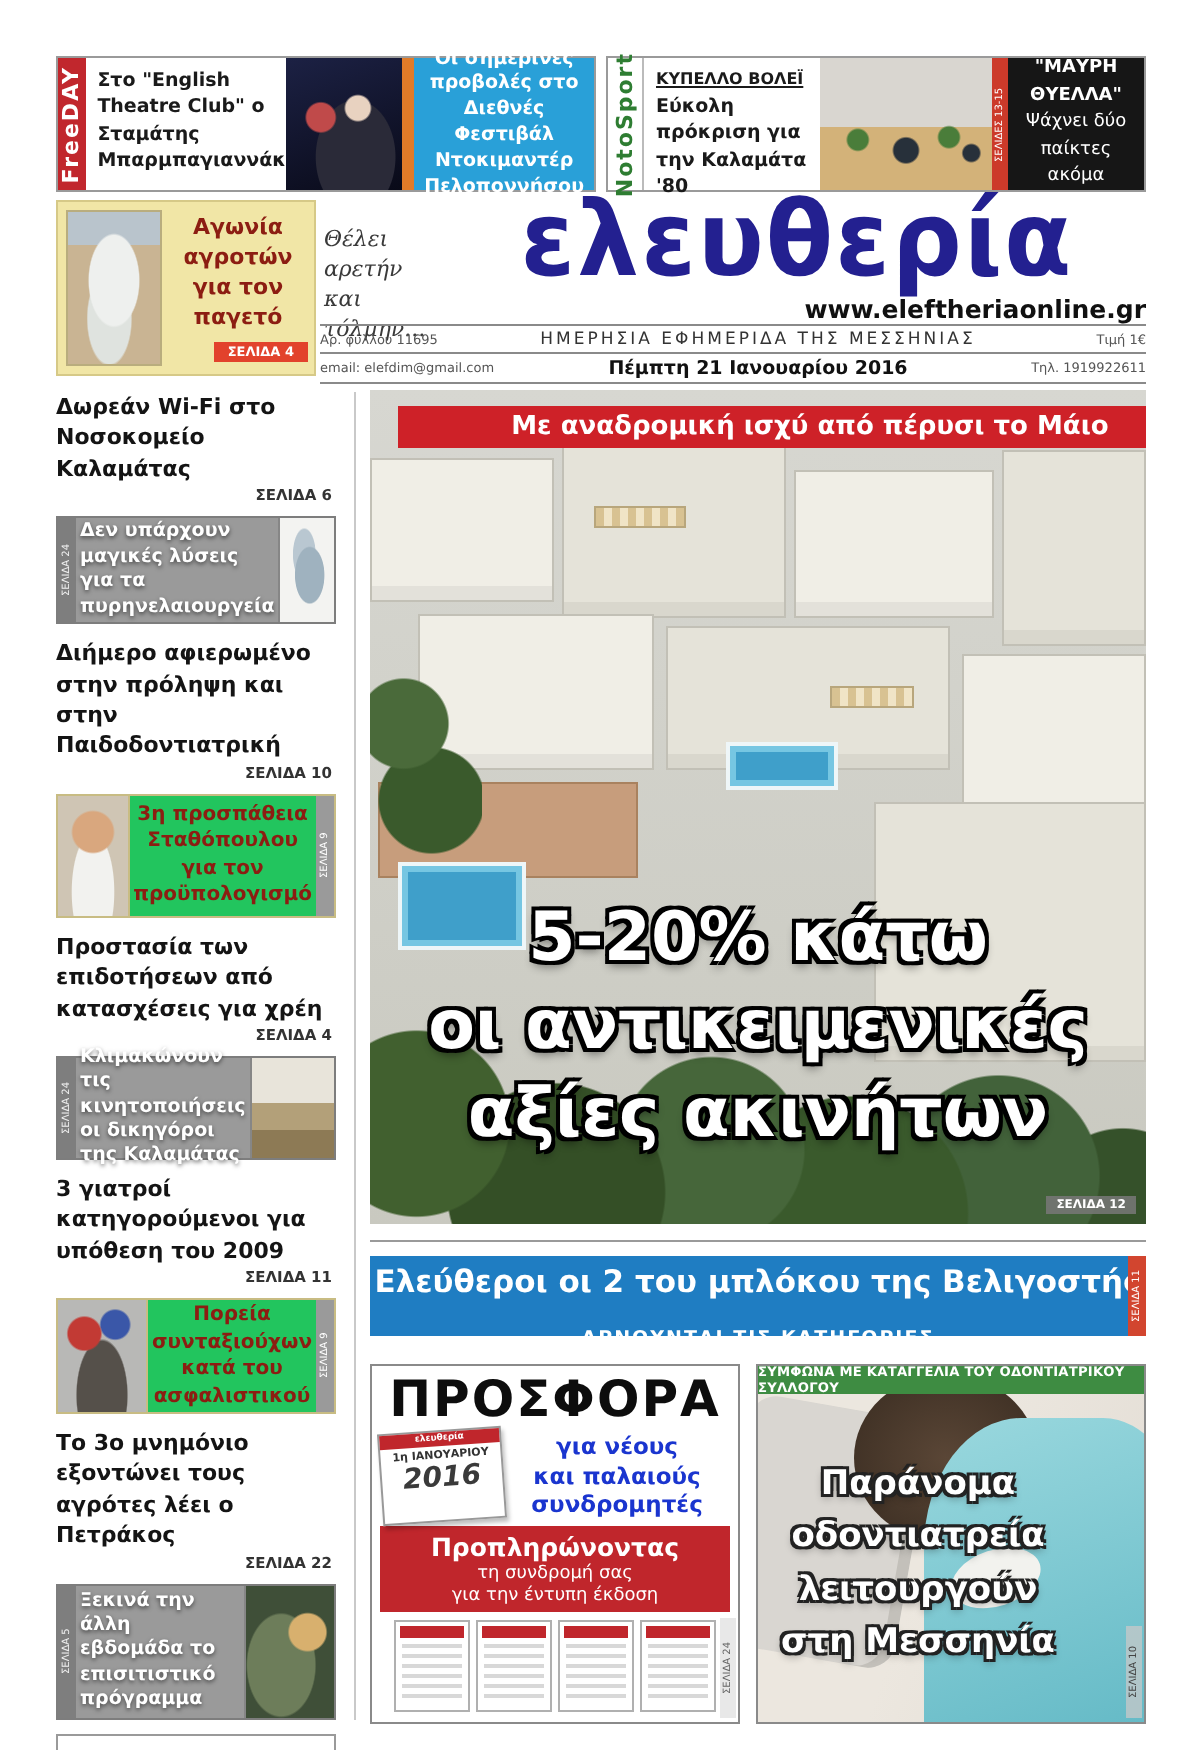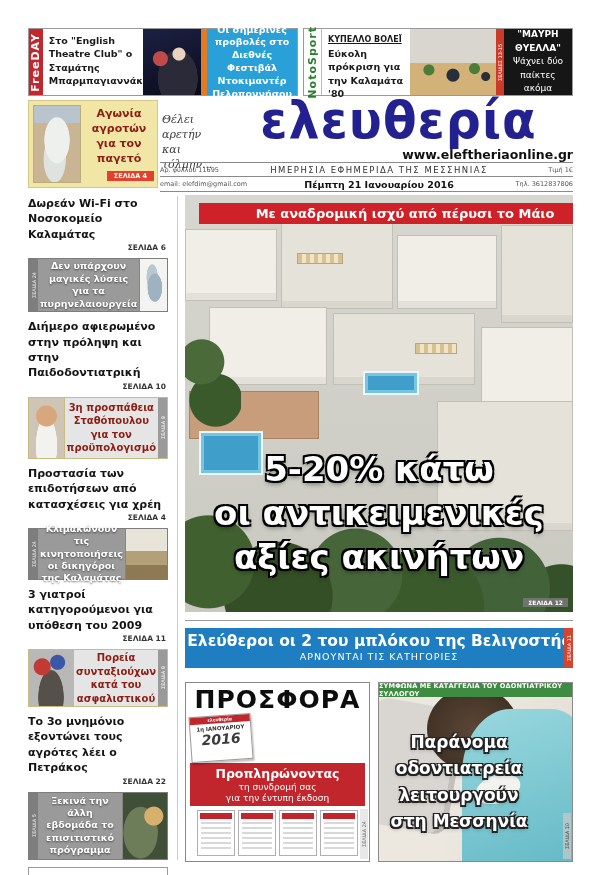--- a/index.html
+++ b/index.html
@@ -62,30 +62,30 @@
   .dateline{font-size:9.5px;font-weight:bold;color:#111;}
 
   
   .sidebar{left:28px;top:196px;width:140px;}
   .divider-v{left:177px;top:196px;width:1px;height:664px;background:#c9c9c9;}
   .s-text{margin-bottom:6px;}
   .s-headline{font-size:11px;font-weight:bold;line-height:1.4;color:#141414;}
   .s-page{text-align:right;font-size:7.5px;font-weight:bold;color:#333;margin-top:1px;padding-right:2px;}
   .g-box{display:flex;background:#9a9a9a;border:1px solid #7d7d7d;height:54px;margin-bottom:7px;box-sizing:border-box;}
   .g-tag{width:9px;background:rgba(0,0,0,0.18);color:#f0f0f0;font-size:5px;}
-  .g-text{flex:1;align-self:center;text-align:center;color:#fff;font-weight:bold;font-size:9.5px;
+  .g-text{flex:1;align-self:center;text-align:left;color:#fff;font-weight:bold;font-size:9.5px;
           line-height:1.3;padding:2px;text-shadow:0 1px 2px rgba(0,0,0,0.55);border-radius:13px;}
   .g-photo{width:44px;border-left:1px solid #868686;}
   .ph-smoke{background:radial-gradient(ellipse at 55% 55%, #9fb2bf 0 34%, transparent 36%),
             radial-gradient(ellipse at 45% 35%, #b9c7d1 0 26%, transparent 28%),#f3f3f1;}
   .ph-court{background:linear-gradient(#e8e4da 0 45%, #b3a079 45% 72%, #8d7a55 72% 100%),
             #ddd;}
   .ph-food{background:radial-gradient(circle at 70% 35%, #d8b06e 0 9px, transparent 10px),
            radial-gradient(ellipse at 40% 60%, #6d7d5a 0 45%, transparent 47%),#3f4f38;}
-  .y-box{display:flex;background:#e5e5e5;border:1px solid #c8bc83;height:62px;margin-bottom:7px;box-sizing:border-box;}
+  .y-box{display:flex;background:#22c55e;border:1px solid #c8bc83;height:62px;margin-bottom:7px;box-sizing:border-box;}
   .y-photo{width:48px;border-right:1px solid #c8bc83;}
   .ph-man{background:radial-gradient(circle at 50% 30%, #d9a77e 0 10px, transparent 11px),
           radial-gradient(ellipse at 50% 80%, #f2f2ef 0 42%, transparent 44%),#cfc5b4;}
   .ph-protest{background:
       radial-gradient(circle at 30% 30%, #c23a34 0 8px, transparent 9px),
       radial-gradient(circle at 65% 22%, #3a57a8 0 7px, transparent 8px),
       radial-gradient(ellipse at 50% 85%, #55504a 0 40%, transparent 42%),#b8b8b6;}
   .y-text{flex:1;align-self:center;text-align:center;color:#8c1d12;font-weight:bold;font-size:10px;line-height:1.35;padding:2px;}
   .y-tag{width:9px;background:#9a9a9a;color:#fff;font-size:5px;}
   .w-box{border:1px solid #9a9a9a;padding:7px 5px 5px;margin-bottom:6px;}
@@ -115,21 +115,21 @@
       font-size:34px;line-height:1.3;
       text-shadow:-2px -2px 0 #000,2px -2px 0 #000,-2px 2px 0 #000,2px 2px 0 #000,0 3px 5px rgba(0,0,0,0.45);}
   .photo-tag{position:absolute;right:5px;bottom:5px;background:rgba(120,120,120,0.85);color:#fff;
              font-size:6px;font-weight:bold;padding:1px 5px;}
   .hrule{left:185px;top:620px;width:388px;height:1px;background:#9a9a9a;}
 
   
   .bluebanner{left:185px;top:628px;width:388px;height:40px;background:#1f7dc2;box-sizing:border-box;
               padding-top:4px;text-align:center;}
   .bb-h{color:#fff;font-weight:bold;font-size:15.5px;}
-  .bb-s{color:#fff;font-weight:normal;font-size:9.5px;letter-spacing:1px;margin-top:1px;}
+  .bb-s{color:#fff;font-weight:bold;font-size:9.5px;letter-spacing:1px;margin-top:14px;}
   .bb-tag{position:absolute;right:0;top:0;bottom:0;width:9px;background:#d2452f;color:#fff;font-size:5px;}
 
   
   .offer{left:185px;top:682px;width:185px;height:180px;border:1px solid #8a8a8a;box-sizing:border-box;
          background:#fff;padding:2px 4px;position:absolute;}
   .offer-title{text-align:center;font-size:25px;font-weight:900;letter-spacing:1px;color:#0d0d0d;}
   .offer-row{display:flex;align-items:center;margin-top:1px;}
   .cal{width:60px;height:44px;background:#fff;border:1px solid #999;transform:rotate(-4deg);
        box-shadow:1px 2px 2px rgba(0,0,0,0.25);flex:none;text-align:center;}
   .cal-brand{background:#c0262c;color:#fff;font-size:4.5px;font-weight:bold;padding:1px 0;}
@@ -213,21 +213,21 @@
 
   <div class="abs infobar">
     <div class="inforow">
       <div class="info-l">Αρ. φύλλου 11695</div>
       <div class="info-c subtitle">ΗΜΕΡΗΣΙΑ ΕΦΗΜΕΡΙΔΑ ΤΗΣ ΜΕΣΣΗΝΙΑΣ</div>
       <div class="info-r">Τιμή 1€</div>
     </div>
     <div class="inforow">
       <div class="info-l">email: elefdim@gmail.com</div>
       <div class="info-c dateline">Πέμπτη 21 Ιανουαρίου 2016</div>
-      <div class="info-r">Τηλ. 3612837806</div>
+      <div class="info-r">Τηλ. 1919922611</div>
     </div>
   </div>
 
   <div class="abs divider-v"></div>
 
   <div class="abs sidebar">
 
     <div class="s-text">
       <div class="s-headline">Δωρεάν Wi-Fi στο Νοσοκομείο Καλαμάτας</div>
       <div class="s-page">ΣΕΛΙΔΑ 6</div>
@@ -326,20 +326,25 @@
   </div>
 
   <div class="offer">
     <div class="offer-title">ΠΡΟΣΦΟΡΑ</div>
     <div class="offer-row">
       <div class="cal">
         <div class="cal-brand">ελευθερία</div>
         <div class="cal-date">1η ΙΑΝΟΥΑΡΙΟΥ</div>
         <div class="cal-year">2016</div>
       </div>
+      <div class="offer-aud">
+        <div>για νέους</div>
+        <div>και παλαιούς</div>
+        <div>συνδρομητές</div>
+      </div>
     </div>
     <div class="offer-red">
       <div class="or-1">Προπληρώνοντας</div>
       <div class="or-2">τη συνδρομή σας</div>
       <div class="or-2">για την έντυπη έκδοση</div>
     </div>
     <div class="thumbs">
       <div class="thumb"></div>
       <div class="thumb"></div>
       <div class="thumb"></div>

